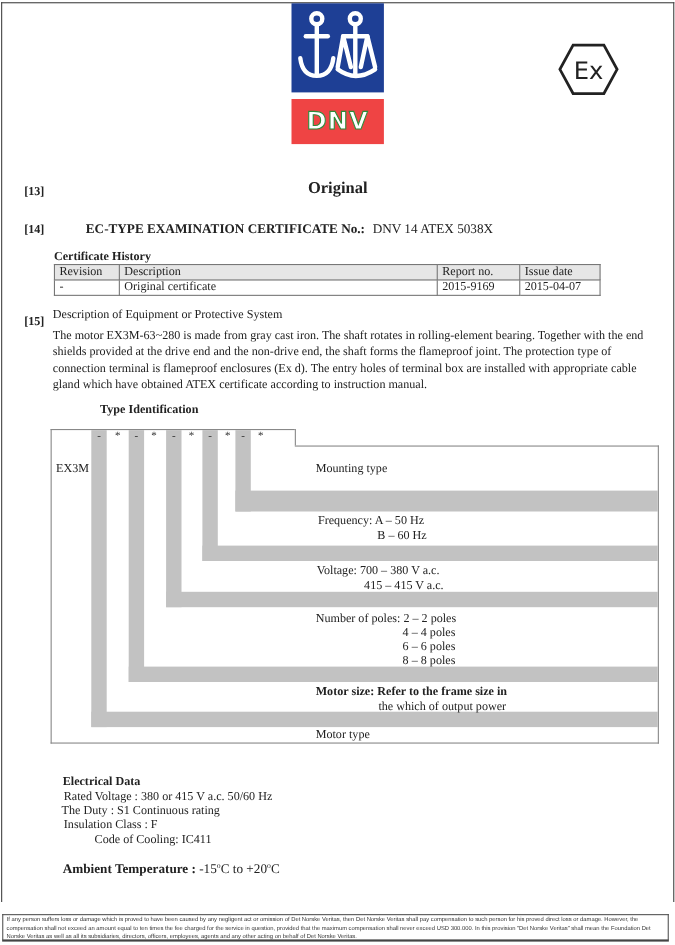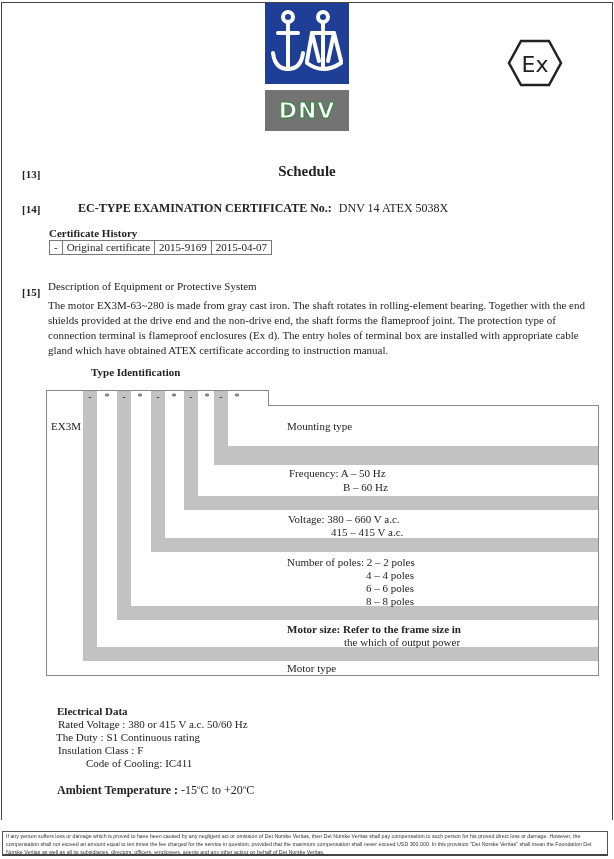--- a/index.html
+++ b/index.html
@@ -3,21 +3,21 @@
 <meta charset="utf-8">
 <style>
   html, body { margin:0; padding:0; background:#ffffff; }
   body { width:614px; height:859px; position:relative; overflow:hidden;
          font-family:"Liberation Serif", serif; color:#222; }
   .page-border { position:absolute; left:1px; top:2px; width:610px; height:817px;
                  border-left:1px solid #444; border-top:1px solid #444; border-right:1px solid #444; }
   .abs { position:absolute; }
   
   .logo-blue { left:265px; top:3px; width:84px; height:81px; background:#1e3f95; }
-  .logo-green { left:265px; top:90px; width:84px; height:41px; background:#737373; }
+  .logo-green { left:265px; top:90px; width:84px; height:41px; background:#ef4444; }
   .dnv-text { position:absolute; left:0; top:0; width:84px; height:41px; line-height:41px;
               text-align:center; font-family:"DejaVu Sans", sans-serif; font-weight:bold;
               font-size:22px; color:#ffffff; letter-spacing:1px;
               -webkit-text-stroke:1px #2e8b3a; }
   .ex-mark { left:507px; top:38px; width:56px; height:50px; }
   .sec-num { font-size:11px; font-weight:bold; }
   .title { left:0; width:614px; top:163px; text-align:center; font-size:15px; font-weight:bold; }
   .cert-line { left:48px; top:201px; font-size:12px;margin-left:30px; }
   .cert-line b { font-weight:bold; }
   .hist-title { left:49px; top:227px; font-size:11px; font-weight:bold; }
@@ -65,31 +65,37 @@
 </div>
 
 <div class="abs ex-mark">
   <svg width="56" height="50" viewBox="0 0 56 50">
     <polygon points="14,3 42,3 54,25 42,47 14,47 2,25" fill="none" stroke="#222" stroke-width="2.5"></polygon>
     <text x="28" y="34" text-anchor="middle" font-family="DejaVu Sans, sans-serif" font-size="22" fill="#222">Ex</text>
   </svg>
 </div>
 
 <div class="abs sec-num" style="left:22px;top:168px;">[13]</div>
-<div class="abs title">Schedule</div>
+<div class="abs title">Original</div>
 
 <div class="abs sec-num" style="left:22px;top:203px;">[14]</div>
 <div class="abs cert-line">
   <b>EC-TYPE EXAMINATION CERTIFICATE No.:</b>
   <span style="margin-left:4px">DNV 14 ATEX 5038X</span>
 </div>
 
 <div class="abs hist-title">Certificate History</div>
 <table class="hist">
   <tbody>
+      <tr class="head">
+    <td style="width:50px">Revision</td>
+    <td style="width:280px">Description</td>
+    <td style="width:66px">Report no.</td>
+    <td style="width:64px">Issue date</td>
+  </tr>
   <tr>
     <td>-</td>
     <td>Original certificate</td>
     <td>2015-9169</td>
     <td>2015-04-07</td>
   </tr>
 </tbody>
   </table>
 
 <div class="abs sec-num" style="left:22px;top:286px;">[15]</div>
@@ -127,21 +133,21 @@
   <span class="mark" style="left:151px">-</span>
   <span class="mark" style="left:167px">*</span>
   <span class="mark" style="left:184px">-</span>
   <span class="mark" style="left:200px">*</span>
   <span class="mark" style="left:214px">-</span>
   <span class="mark" style="left:230px">*</span>
 
   <div class="gl" style="left:287px;top:419px;">Mounting type</div>
   <div class="gl" style="left:289px;top:466px;">Frequency: A – 50 Hz</div>
   <div class="gl" style="left:343px;top:480px;">B – 60 Hz</div>
-  <div class="gl" style="left:288px;top:512px;">Voltage: 380 – 660 V a.c.</div>
+  <div class="gl" style="left:288px;top:512px;">Voltage: 700 – 380 V a.c.</div>
   <div class="gl" style="left:331px;top:525px;">415 – 415 V a.c.</div>
   <div class="gl" style="left:287px;top:555px;">Number of poles: 2 – 2 poles</div>
   <div class="gl" style="left:366px;top:568px;">4 – 4 poles</div>
   <div class="gl" style="left:366px;top:581px;">6 – 6 poles</div>
   <div class="gl" style="left:366px;top:594px;">8 – 8 poles</div>
   <div class="gl" style="left:287px;top:622px;font-weight:bold;">Motor size: Refer to the frame size in</div>
   <div class="gl" style="left:344px;top:635px;">the which of output power</div>
   <div class="gl" style="left:287px;top:661px;">Motor type</div>
 </div>
 

